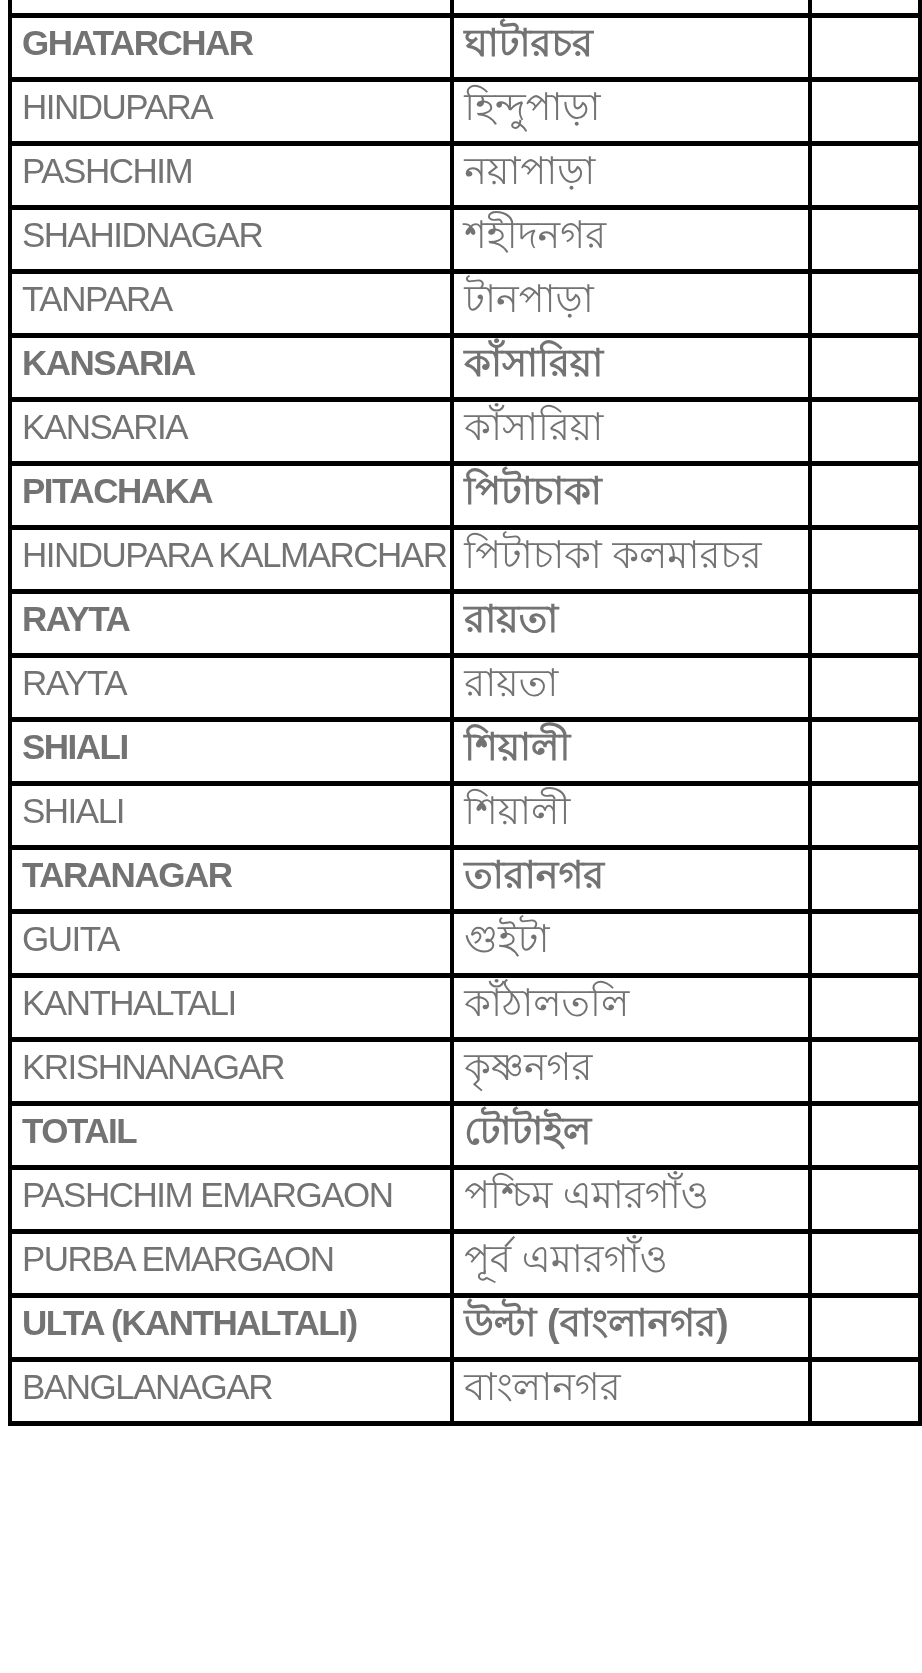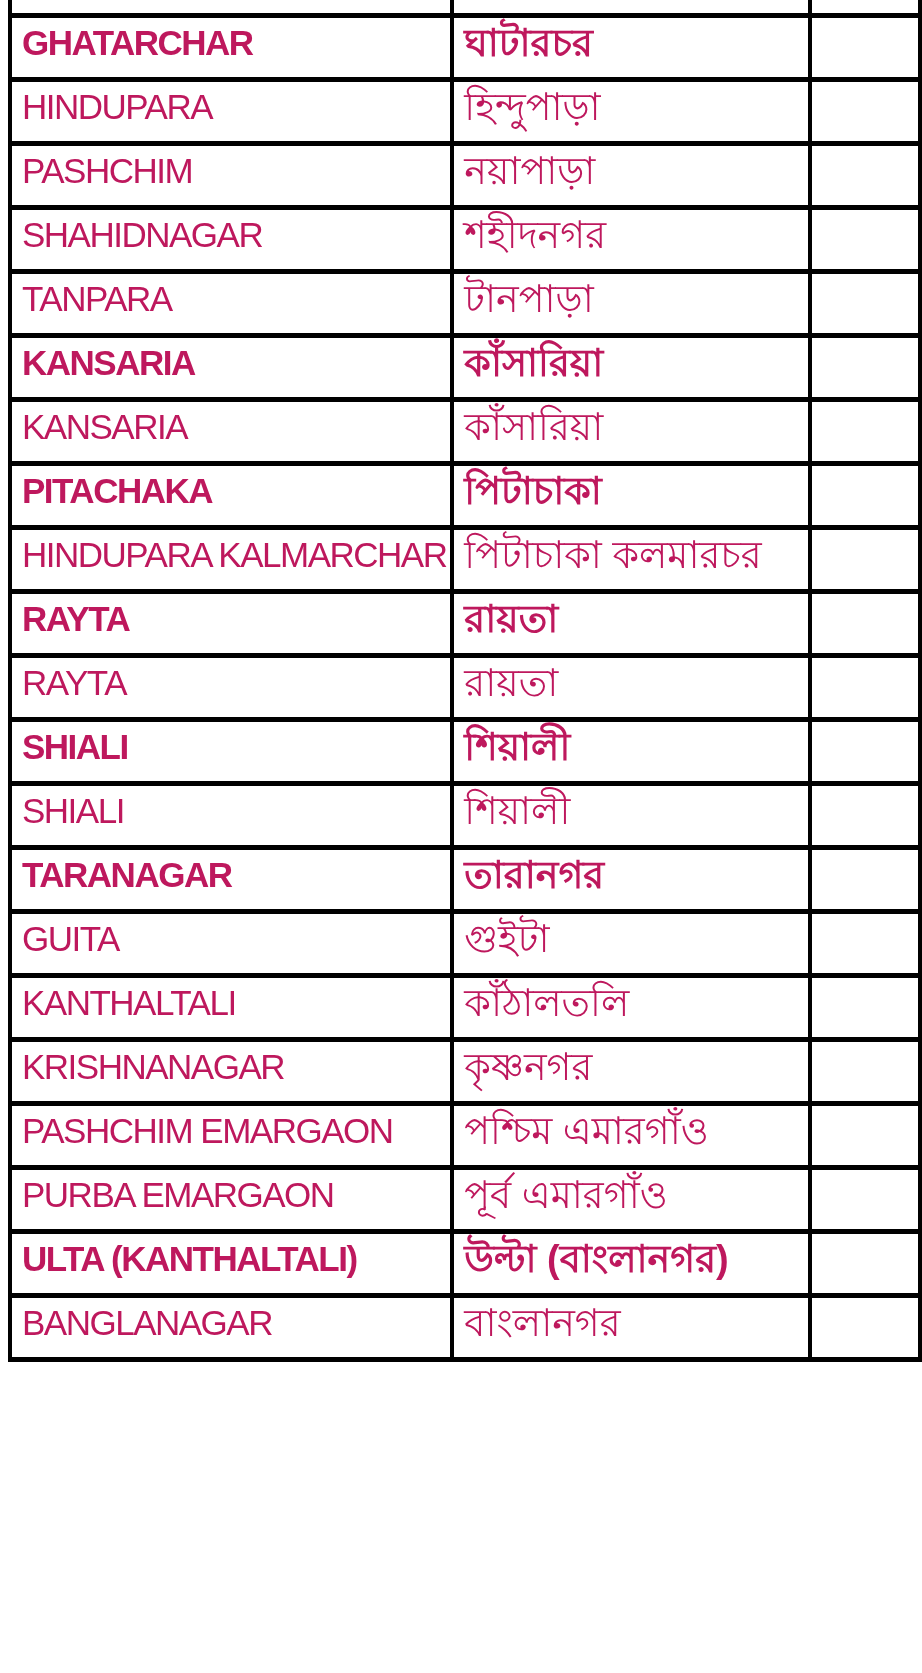--- a/index.html
+++ b/index.html
@@ -7,21 +7,21 @@
     padding: 0;
     background: #ffffff;
   }
   .screen {
     position: relative;
     width: 922px;
     height: 1673px;
     background: #ffffff;
     overflow: hidden;
     font-family: "Liberation Sans", sans-serif;
-    color: #be185d;
+    color: #737373;
   }
   
   .top-cut-border {
     position: absolute;
     left: 8px;
     top: 0;
     width: 914px;
     height: 3px;
     background: #000000;
   }
@@ -339,20 +339,35 @@
       </td>
       <td>
         <div class="cell-inner">
           <span class="bn-text">কৃষ্ণনগর</span>
         </div>
       </td>
       <td>
         <div class="cell-inner"></div>
       </td>
     </tr>
+        <tr class="group-header">
+      <td>
+        <div class="cell-inner">
+          <span class="en-text">TOTAIL</span>
+        </div>
+      </td>
+      <td>
+        <div class="cell-inner">
+          <span class="bn-text">টোটাইল</span>
+        </div>
+      </td>
+      <td>
+        <div class="cell-inner"></div>
+      </td>
+    </tr>
         <tr>
       <td>
         <div class="cell-inner">
           <span class="en-text">PASHCHIM EMARGAON</span>
         </div>
       </td>
       <td>
         <div class="cell-inner">
           <span class="bn-text">পশ্চিম এমারগাঁও</span>
         </div>

